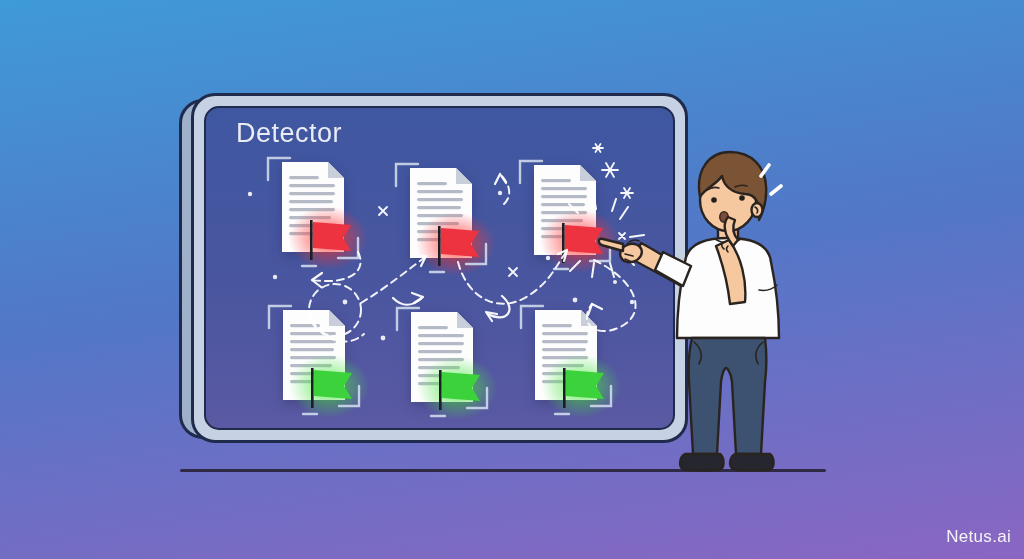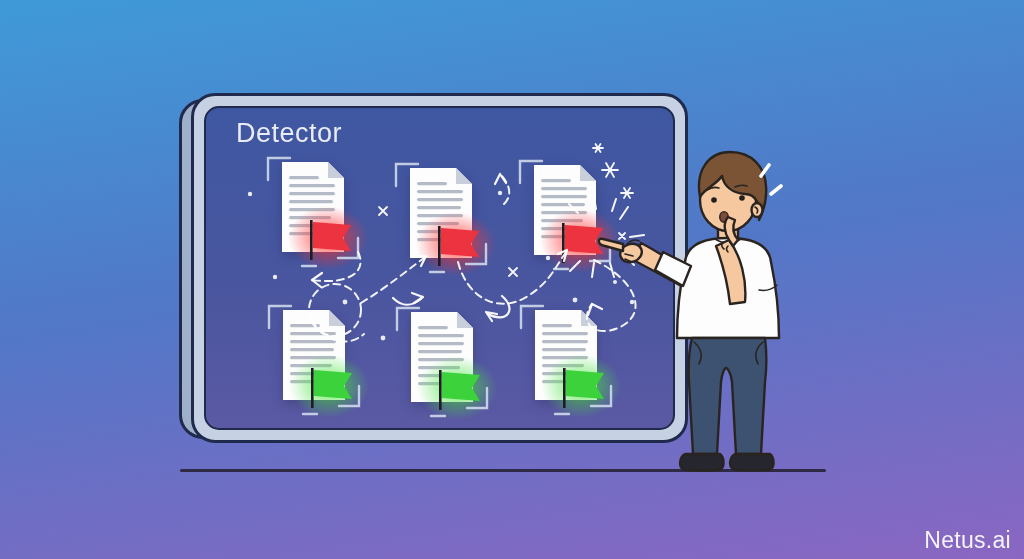--- a/index.html
+++ b/index.html
@@ -41,21 +41,21 @@
   .spark{stroke:var(--arrow-white,#fff);stroke-width:1.8;stroke-linecap:round;opacity:.95;}
   .dot{fill:var(--arrow-white,#fff);opacity:.88;}
   
   .person{position:absolute;left:595px;top:140px;width:230px;height:335px;pointer-events:none;}
   .outline{stroke:#2a2420;stroke-width:2.4;stroke-linejoin:round;stroke-linecap:round;}
   .skin{fill:var(--skin,#f6c8a0);}
   .shirt{fill:var(--shirt,#fdfdfe);}
   .thin{stroke:#2a2420;stroke-width:1.6;fill:none;stroke-linecap:round;}
   
   .ground-line{position:absolute;left:180px;top:469px;width:646px;height:2.5px;background:var(--ground-line,#2e2a46);border-radius:2px;}
-  .watermark{position:absolute;right:13px;bottom:5px;font-size:23px;color:var(--watermark-color,rgba(255,255,255,.92));letter-spacing:.3px;}
+  .watermark{position:absolute;right:13px;bottom:12px;font-size:17px;color:var(--watermark-color,rgba(255,255,255,.92));letter-spacing:.3px;}
 </style>
 </head>
 <body>
 
 <div class="scene">
 
   <svg width="0" height="0" style="position:absolute">
     <defs>
       <radialGradient id="glowRed">
         <stop offset="0" style="stop-color:var(--glow-red-core,rgba(255,70,60,.85))"></stop>

